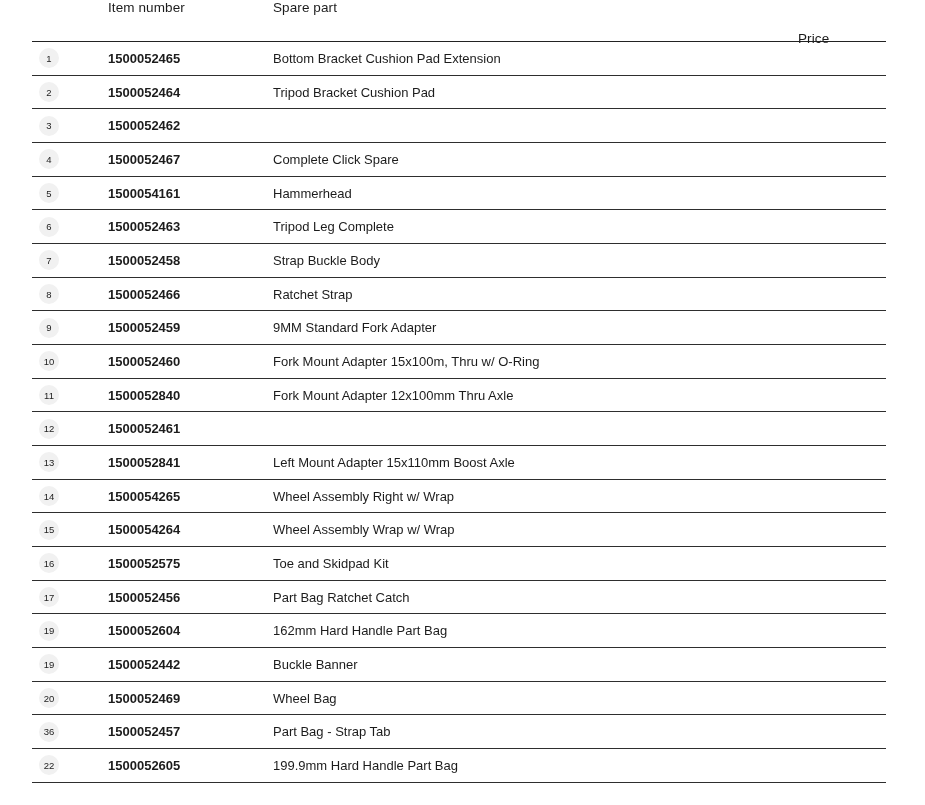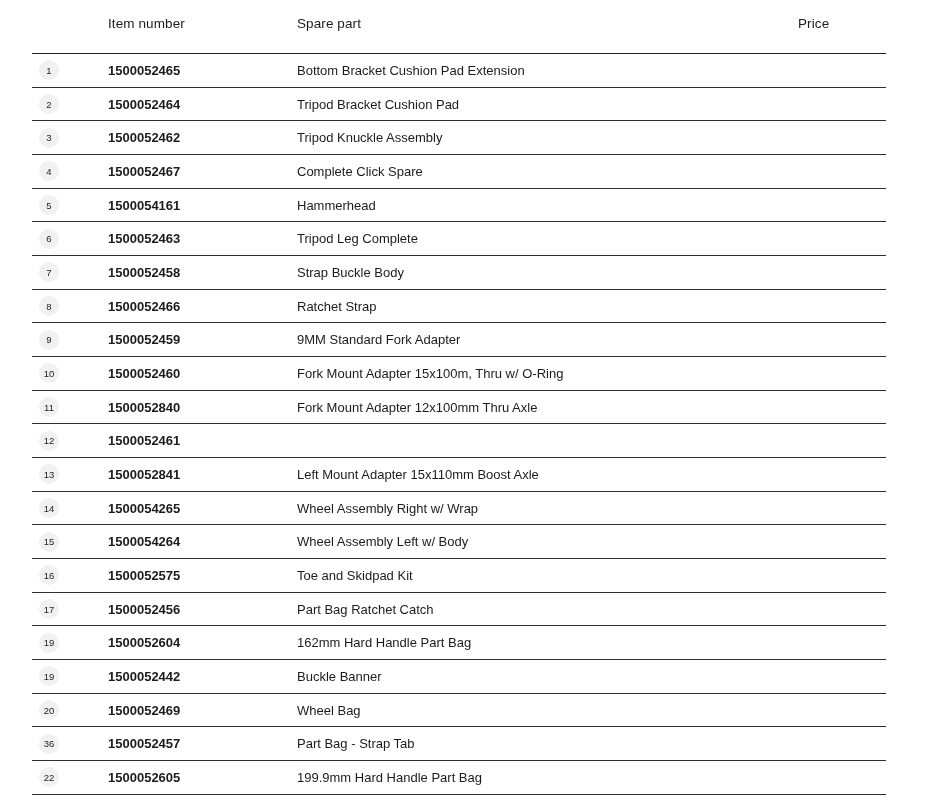--- a/index.html
+++ b/index.html
@@ -16,22 +16,22 @@
     -webkit-font-smoothing:antialiased;
   }
   .table{
     position:absolute;
     left:32px;
     top:0;
     width:854px;
   }
   .thead{
     display:flex;
-    align-items:center;
-    height:54px;
+    align-items:flex-start;
+    height:42px;
     padding-bottom:7px;
     border-bottom:1.5px solid var(--header-line-color);
   }
   .thead .hcell{
     font-size:13.5px;
     font-weight:500;
     letter-spacing:.1px;
     color:var(--text-color);
     white-space:nowrap;
   }
@@ -43,22 +43,22 @@
   }
   .cell{
     font-size:13px;
     font-weight:400;
     color:var(--text-color);
     white-space:nowrap;
     overflow:hidden;
   }
   .col-index{width:76px;flex:0 0 76px;display:flex;align-items:center;padding-left:7px;}
   .col-item{width:165px;flex:0 0 165px;font-weight:bold;}
-  .col-part{flex:1 1 auto;min-width:0;margin-left:24px;}
-  .col-price{width:88px;flex:0 0 88px;}
+  .col-part{flex:1 1 auto;min-width:0;}
+  .col-price{width:88px;flex:0 0 88px;margin-top:31px;}
   .badge{
     width:20px;
     height:20px;
     border-radius:50%;
     background:var(--badge-bg);
     display:flex;
     align-items:center;
     justify-content:center;
     font-size:9.5px;
     font-weight:400;
@@ -93,21 +93,20 @@
     <div class="cell col-item">1500052464</div>
     <div class="cell col-part">Tripod Bracket Cushion Pad</div>
     <div class="cell col-price"></div>
   </div>
 
   <div class="trow">
     <div class="cell col-index">
       <span class="badge">3</span>
     </div>
     <div class="cell col-item">1500052462</div>
-    <div class="cell col-part">Tripod Knuckle Assembly</div>
     <div class="cell col-price"></div>
   </div>
 
   <div class="trow">
     <div class="cell col-index">
       <span class="badge">4</span>
     </div>
     <div class="cell col-item">1500052467</div>
     <div class="cell col-part">Complete Click Spare</div>
     <div class="cell col-price"></div>
@@ -200,21 +199,21 @@
     <div class="cell col-item">1500054265</div>
     <div class="cell col-part">Wheel Assembly Right w/ Wrap</div>
     <div class="cell col-price"></div>
   </div>
 
   <div class="trow">
     <div class="cell col-index">
       <span class="badge">15</span>
     </div>
     <div class="cell col-item">1500054264</div>
-    <div class="cell col-part">Wheel Assembly Left w/ Body</div>
+    <div class="cell col-part">Wheel Assembly Wrap w/ Wrap</div>
     <div class="cell col-price"></div>
   </div>
 
   <div class="trow">
     <div class="cell col-index">
       <span class="badge">16</span>
     </div>
     <div class="cell col-item">1500052575</div>
     <div class="cell col-part">Toe and Skidpad Kit</div>
     <div class="cell col-price"></div>

